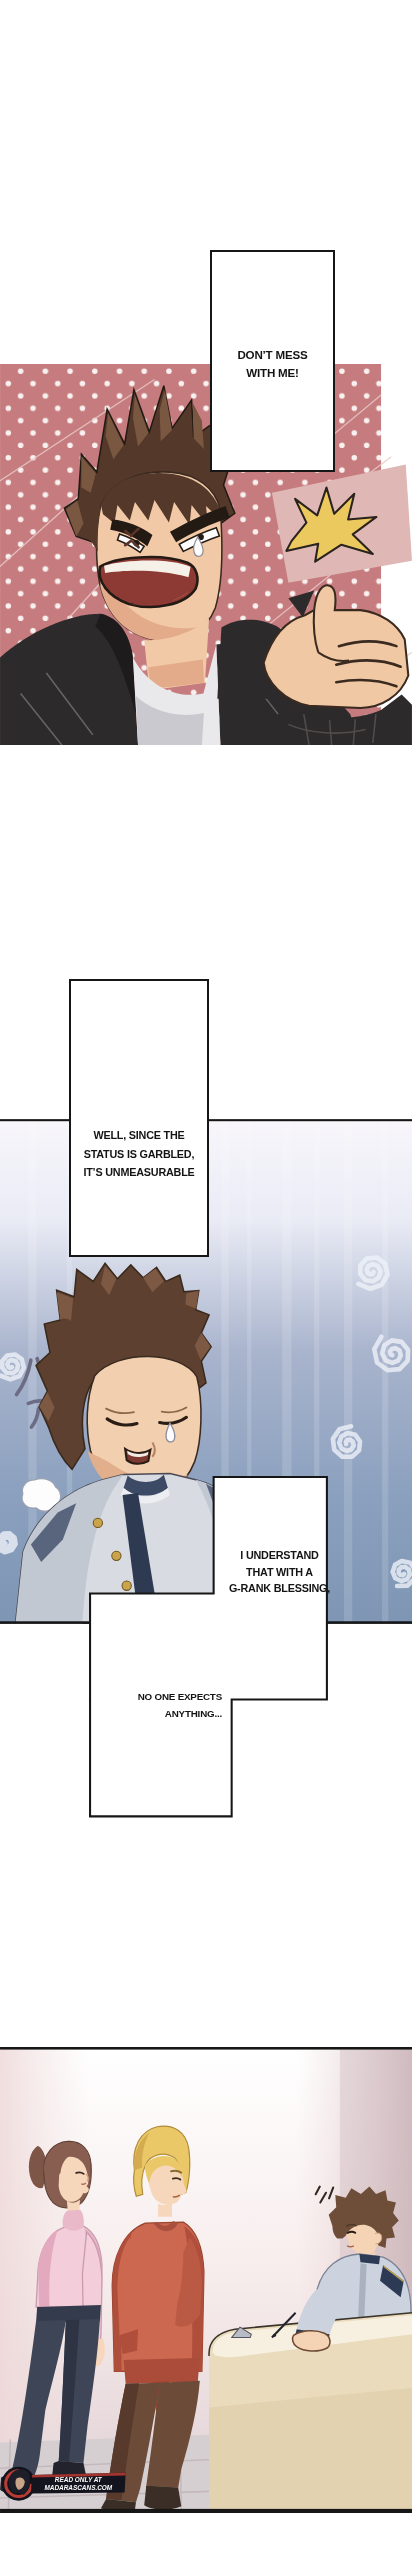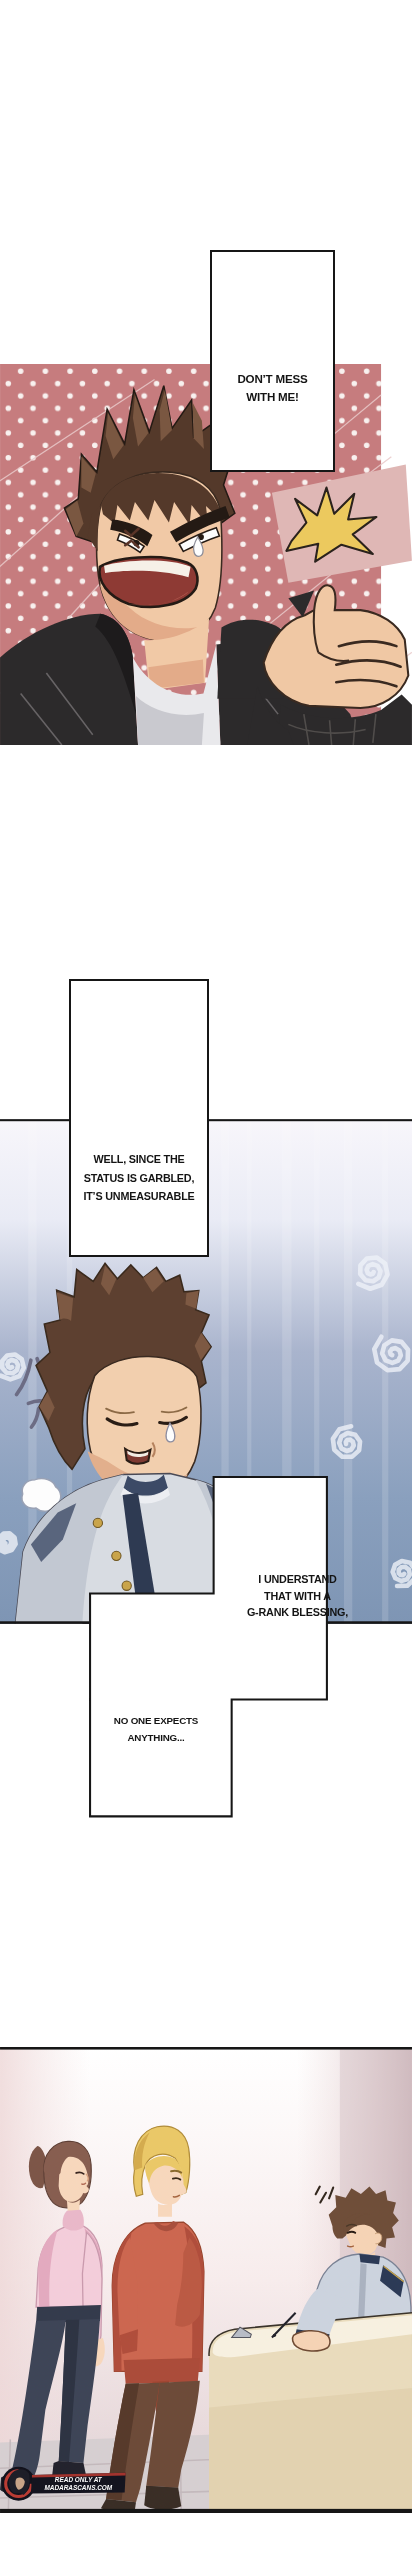--- a/index.html
+++ b/index.html
@@ -1,20 +1,20 @@
 <!DOCTYPE html>
 <html style="font-size:8.2px"><head>
 <meta charset="utf-8">
 <style>
 html,body{margin:0;padding:0;background:#ffffff;}
 #page{position:relative;width:412px;height:3547px;background:#ffffff;overflow:hidden;
   font-family:"Liberation Sans",sans-serif;}
 .abs{position:absolute;}
 .btxt{position:absolute;text-align:center;font-weight:bold;color:#141414;
-  font-family:"Liberation Sans",sans-serif;letter-spacing:-0.2px;margin-top:24px;}
+  font-family:"Liberation Sans",sans-serif;letter-spacing:-0.2px;}
 </style>
 </head>
 <body>
 <div id="page">
 
 <svg class="abs" id="panel1" style="left:0;top:364px;" width="412" height="381" viewBox="0 0 800 740">
 <defs>
 <pattern id="dots" width="48" height="48" patternUnits="userSpaceOnUse">
 <rect width="48" height="48" fill="#c67c7e"></rect>
 <circle cx="40" cy="14" r="5.4" fill="#f8f1ef"></circle>
@@ -213,23 +213,23 @@
 
 <rect x="0" y="0" width="800" height="4" fill="#161616"></rect>
 
 <rect x="0" y="975" width="800" height="5" fill="#161616"></rect>
 </svg>
 
 <svg class="abs" id="bubble34" style="left:88px;top:1475px;z-index:3;" width="242" height="346" viewBox="0 0 470 672">
 <path d="M244,4 L464,4 L464,436 L279,436 L279,663 L4,663 L4,230 L244,230 Z" fill="#ffffff" stroke="#161616" stroke-width="4"></path>
 </svg>
 
-<div class="btxt" style="left:213px;top:1547px;width:133px;font-size:10.8px;line-height:16.5px;z-index:4;padding-left:18px;">I UNDERSTAND<br>THAT WITH A<br>G-RANK BLESSING,</div>
-
-<div class="btxt" style="left:90px;top:1689px;width:132px;font-size:9.8px;line-height:16.5px;z-index:4;">NO ONE EXPECTS<br>ANYTHING...</div>
+<div class="btxt" style="left:213px;top:1547px;width:133px;font-size:10.8px;line-height:16.5px;z-index:4;">I UNDERSTAND<br>THAT WITH A<br>G-RANK BLESSING,</div>
+
+<div class="btxt" style="left:90px;top:1689px;width:132px;font-size:9.8px;line-height:16.5px;z-index:4;text-align:right;">NO ONE EXPECTS<br>ANYTHING...</div>
 
 <svg class="abs" id="panel3" style="left:0;top:2047px;" width="412" height="466" viewBox="0 0 800 905">
 <defs>
 <linearGradient id="p3wall" x1="0" y1="0" x2="0" y2="1">
 <stop offset="0" stop-color="#ffffff"></stop>
 <stop offset="0.5" stop-color="#f7ecec"></stop>
 <stop offset="0.82" stop-color="#e8dadc"></stop>
 <stop offset="1" stop-color="#ddd1d4"></stop>
 </linearGradient>
 <linearGradient id="p3side" x1="0" y1="0" x2="1" y2="0">

